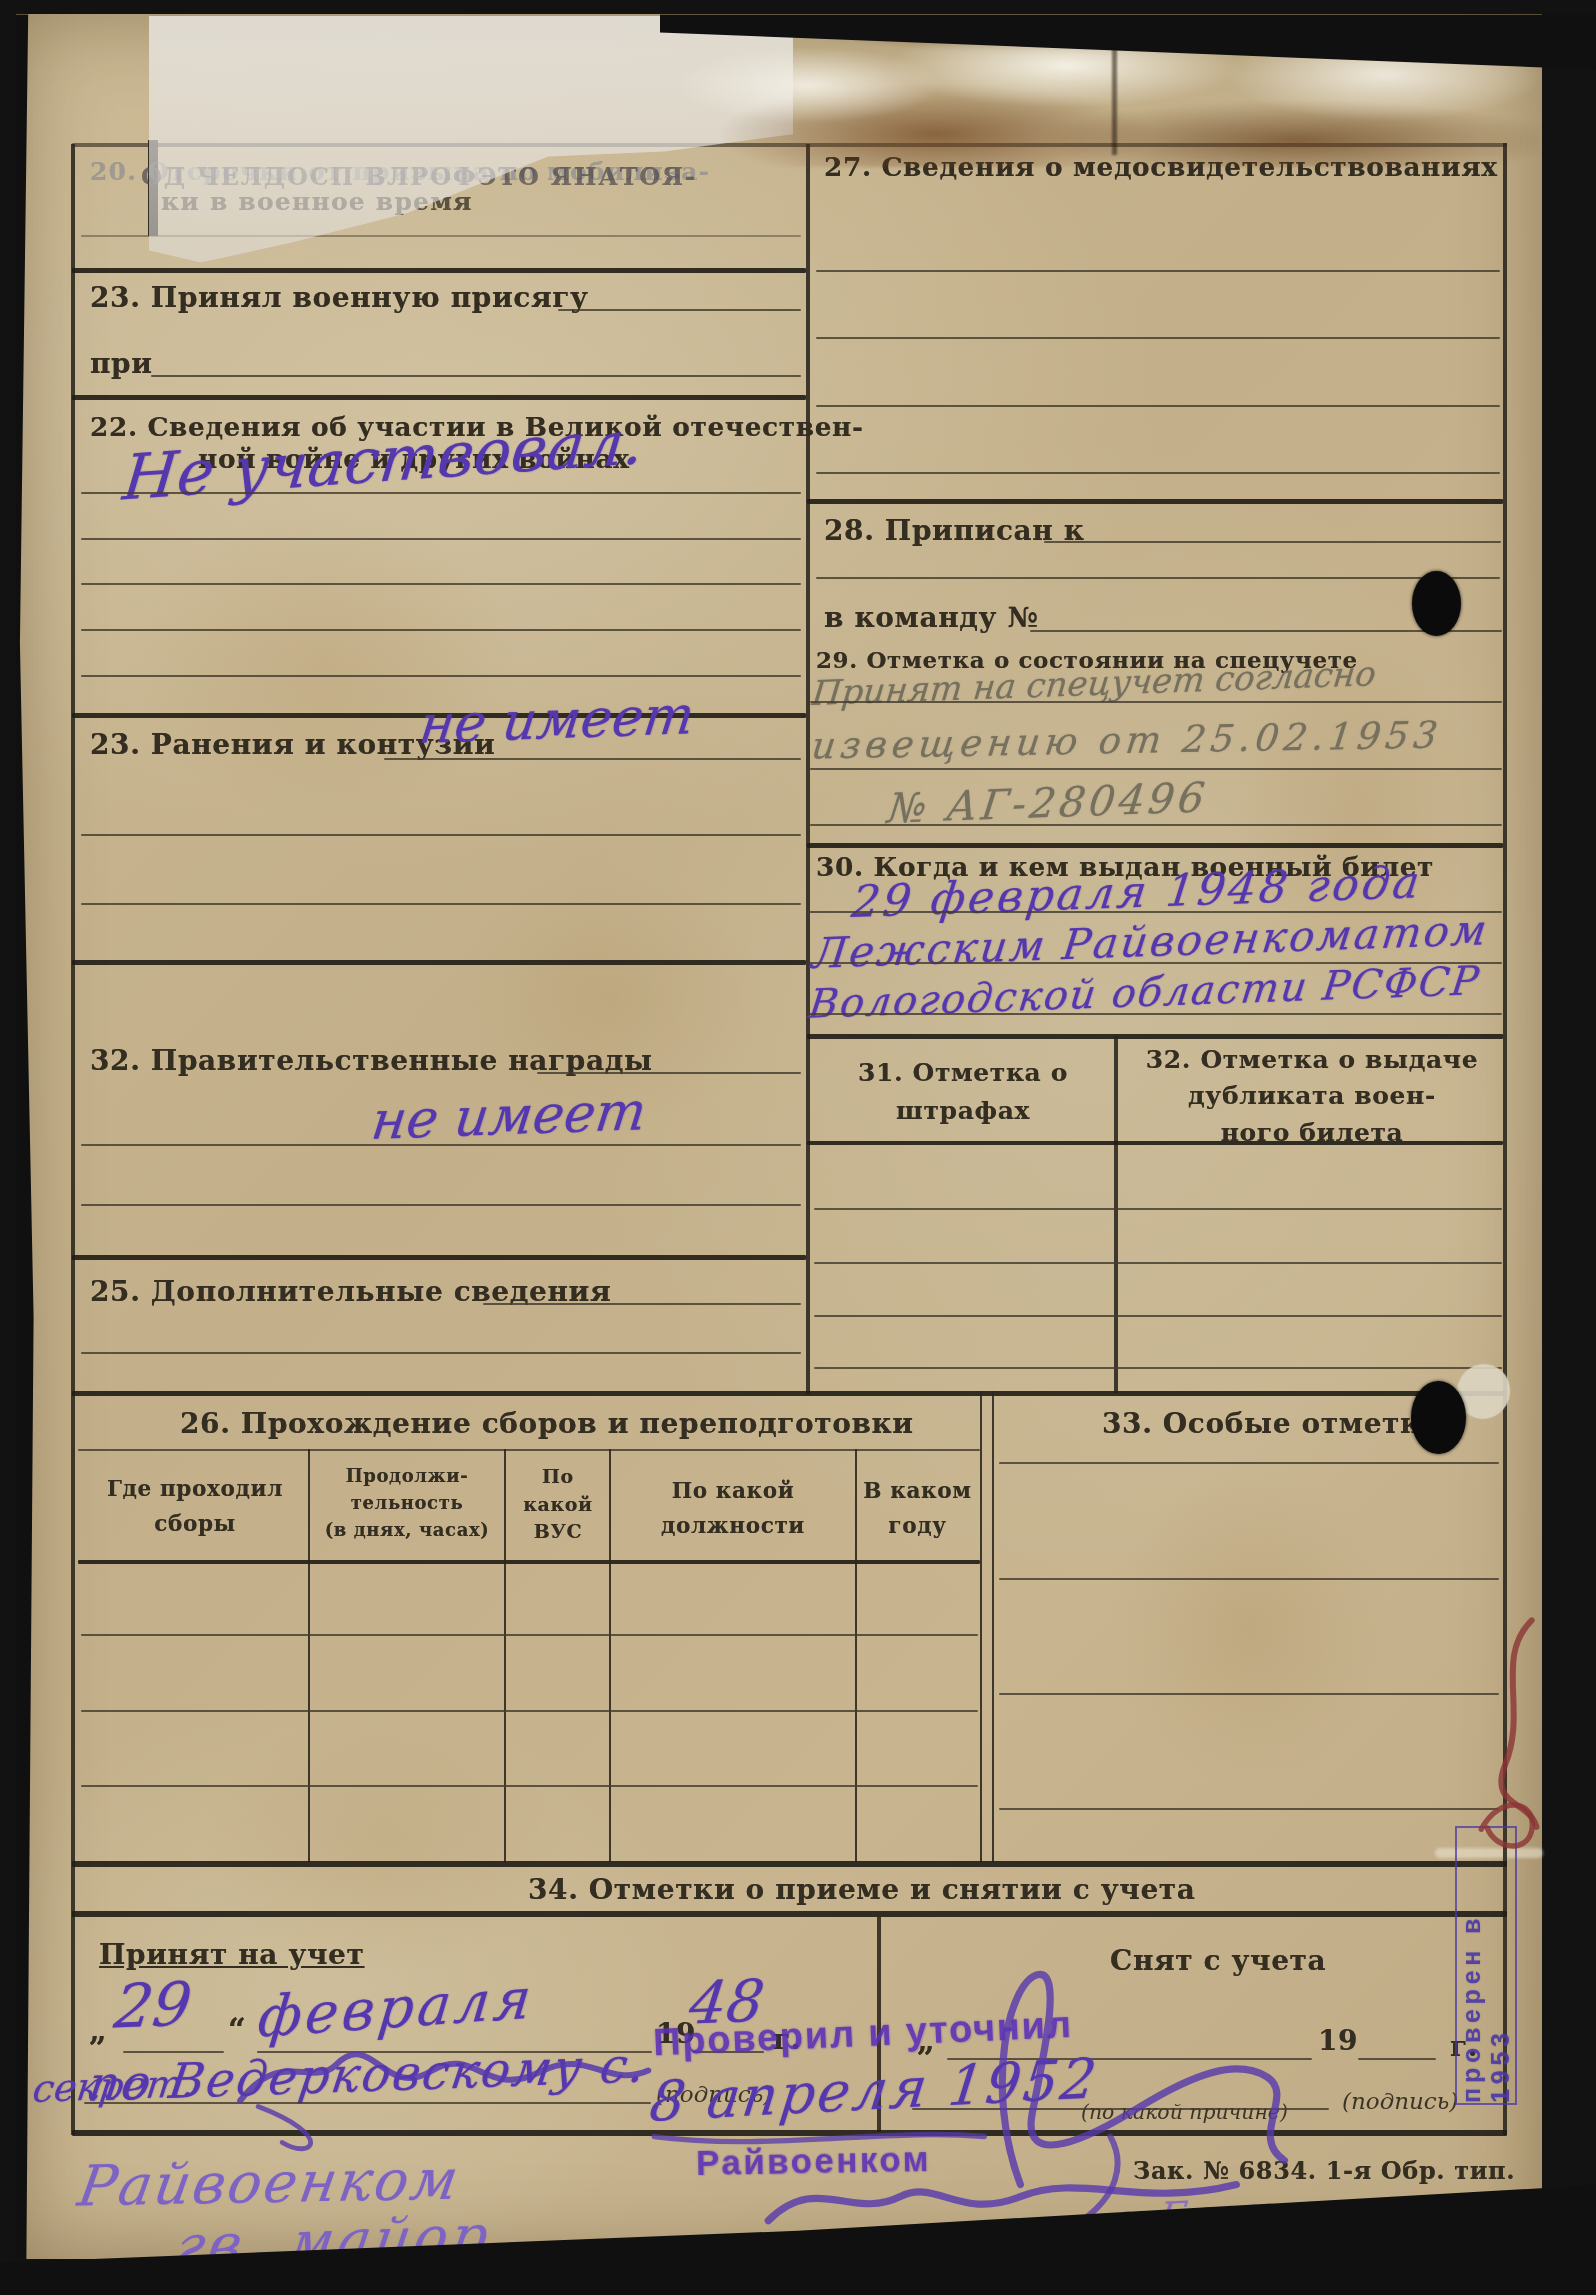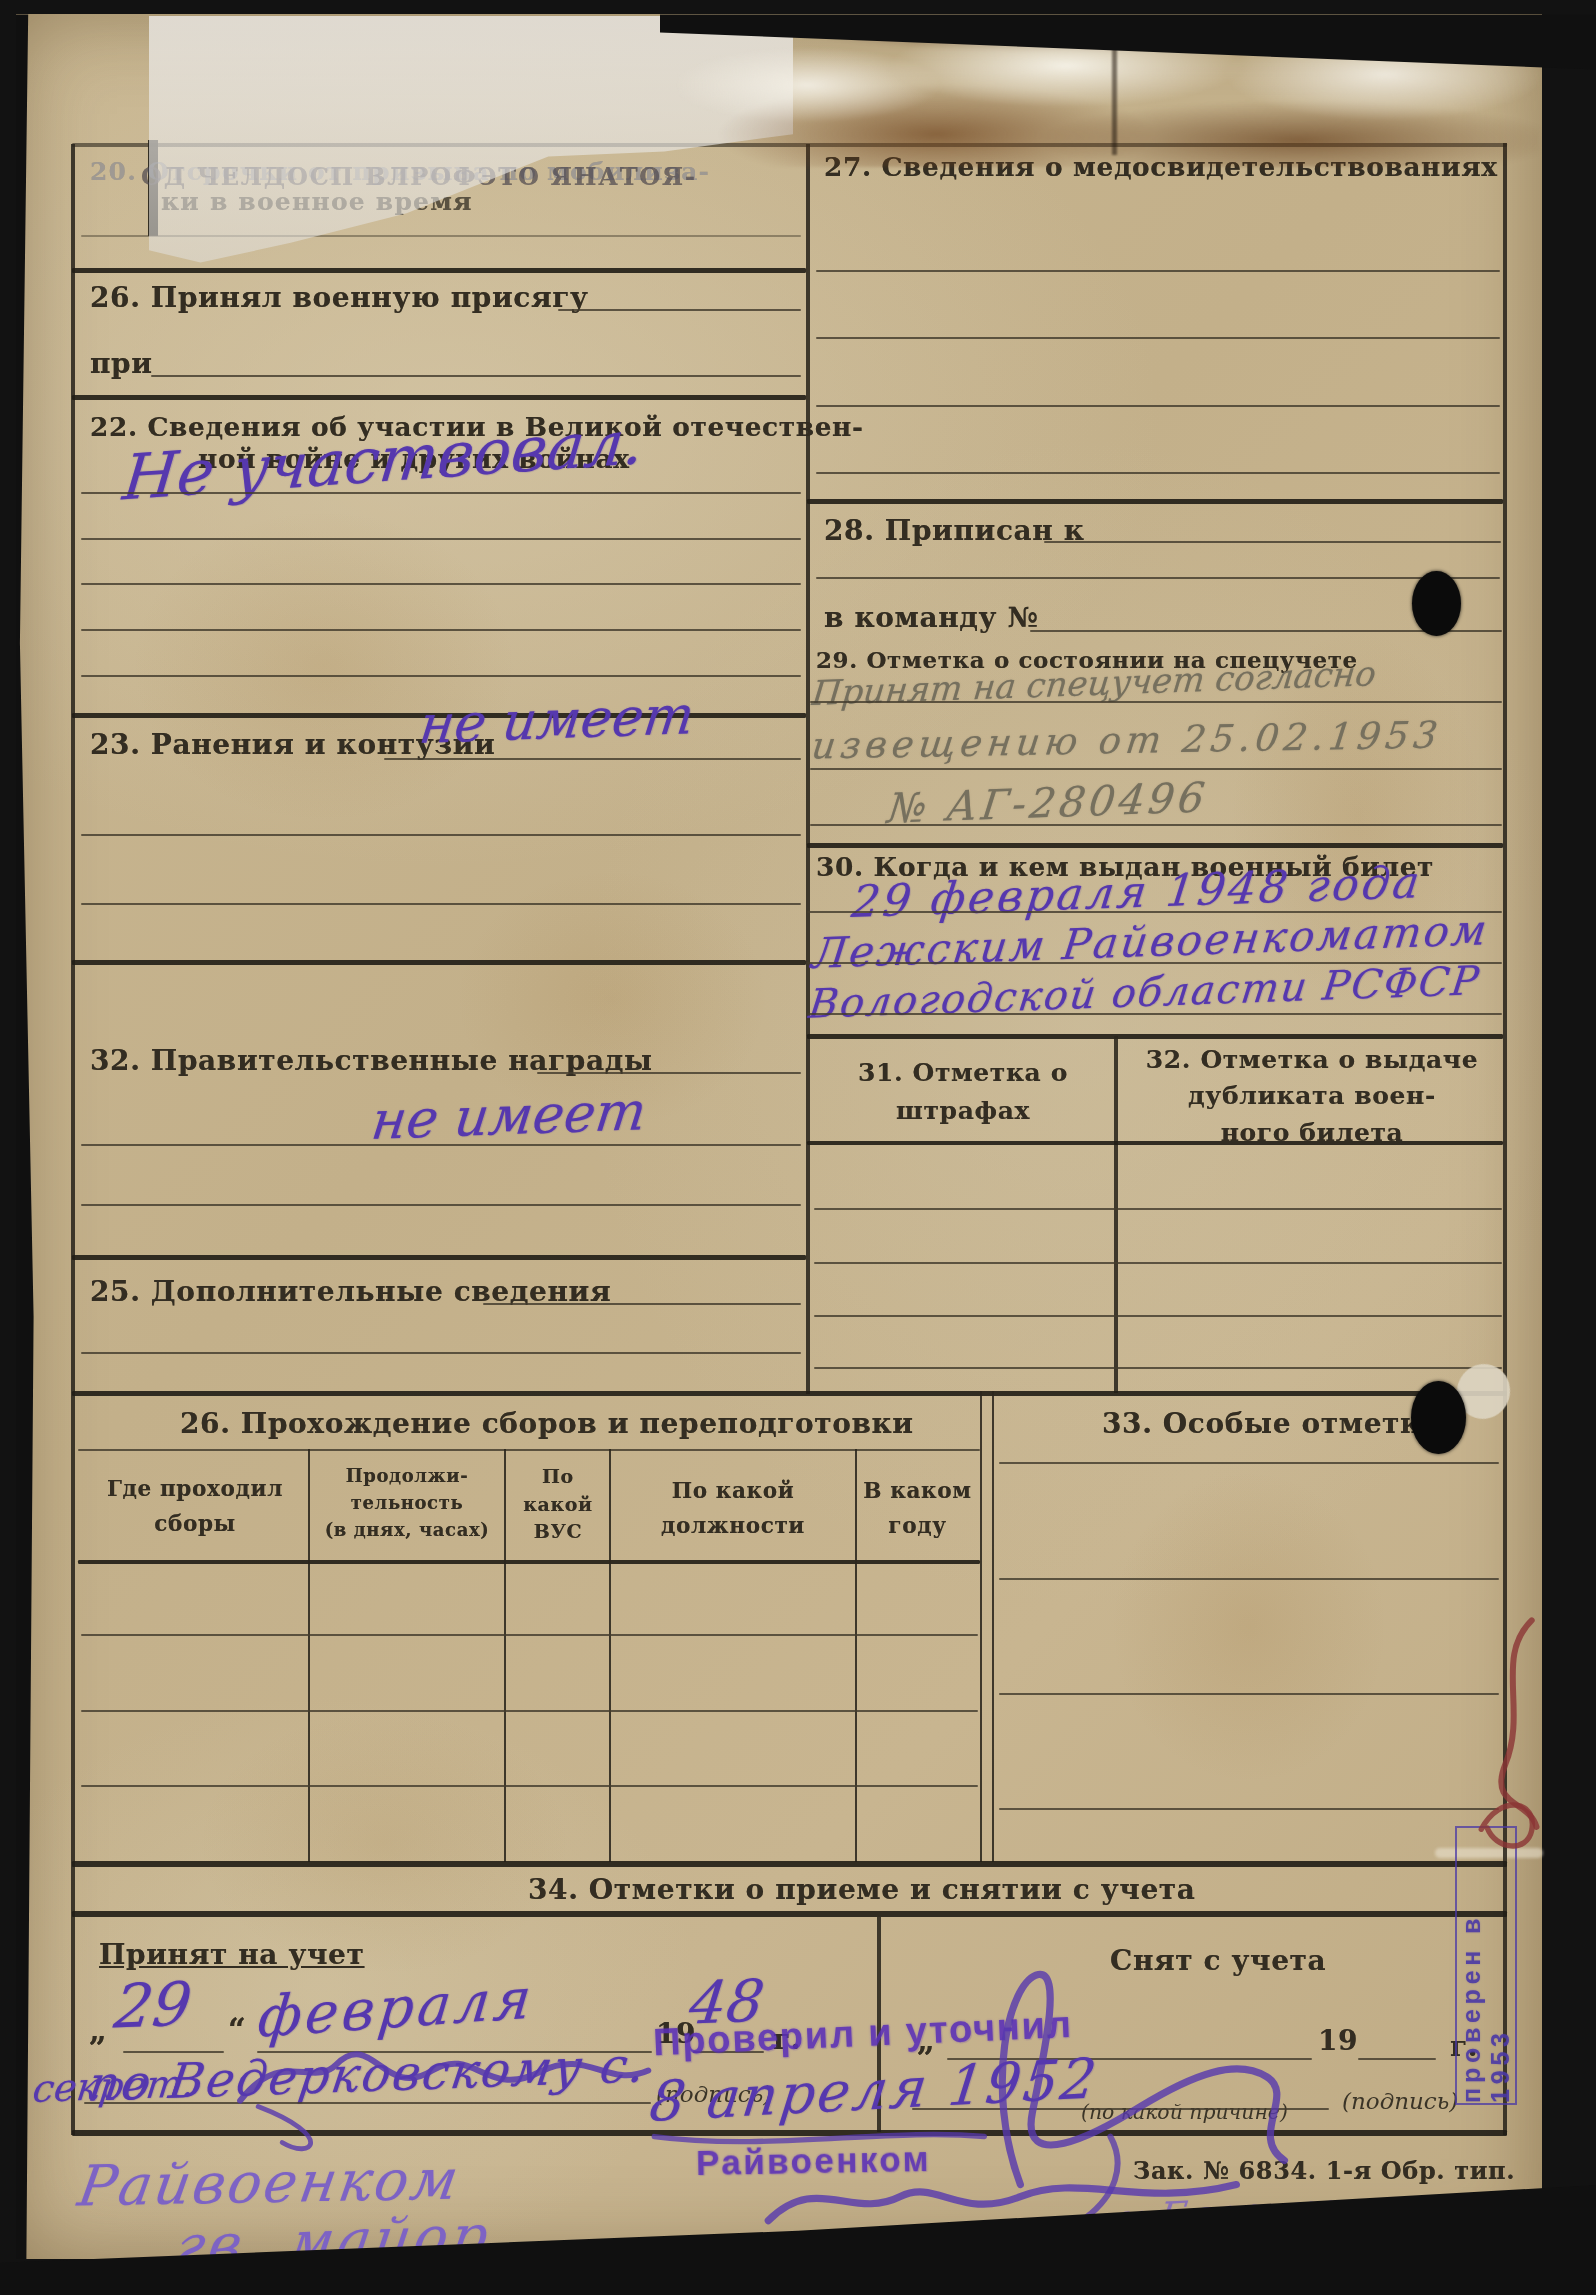--- a/index.html
+++ b/index.html
@@ -50,21 +50,21 @@
   <div class="vl" style="left:1503px;top:143px;height:1992px;"></div>
   <div class="vl" style="left:806px;top:144px;height:1250px;"></div>
   <div class="vl" style="left:148px;top:140px;width:9.6px;height:96px;opacity:.95;"></div>
 
   <div class="lbl" style="left:90px;top:157px;font-size:25px;color:#5a6890;opacity:.38;filter:blur(0.7px);letter-spacing:1.2px;">20. Отсрочки от призыва по мобилиза-</div>
   <div class="lbl" style="left:141px;top:162px;font-size:24px;color:#45404a;opacity:.66;filter:blur(0.5px);letter-spacing:1.8px;">ОД ЧЕЛДОСП ВЛРОФЭТО ЯНАТОЯ-</div>
   <div class="lbl" style="left:161px;top:187px;font-size:25px;color:#3e382c;opacity:.8;filter:blur(0.3px);letter-spacing:1.2px;">ки в военное время</div>
   <div class="hl faintline" style="left:81px;top:235px;width:720px;"></div>
   <div class="hl thick" style="left:72px;top:268px;width:734px;"></div>
 
-  <div class="lbl" style="left:90px;top:281px;font-size:28px;">26. Принял военную присягу</div>
+  <div class="lbl" style="left:90px;top:281px;font-size:28px;">23. Принял военную присягу</div>
   <div class="hl" style="left:558px;top:309px;width:243px;"></div>
   <div class="lbl" style="left:90px;top:347px;font-size:28px;">при</div>
   <div class="hl" style="left:151px;top:375px;width:650px;"></div>
   <div class="hl thick" style="left:72px;top:395px;width:734px;"></div>
 
   <div class="lbl" style="left:90px;top:411px;font-size:26.4px;">22. Сведения об участии в Великой отечествен-</div>
   <div class="lbl" style="left:198px;top:443px;font-size:26.4px;">ной войне и других войнах</div>
   <div class="hw" style="left:123px;top:423px;font-size:62px;transform:rotate(-4deg) skewX(-10deg);">Не участвовал.</div>
   <div class="hl" style="left:81px;top:492px;width:720px;"></div>
   <div class="hl" style="left:81px;top:538px;width:720px;"></div>

